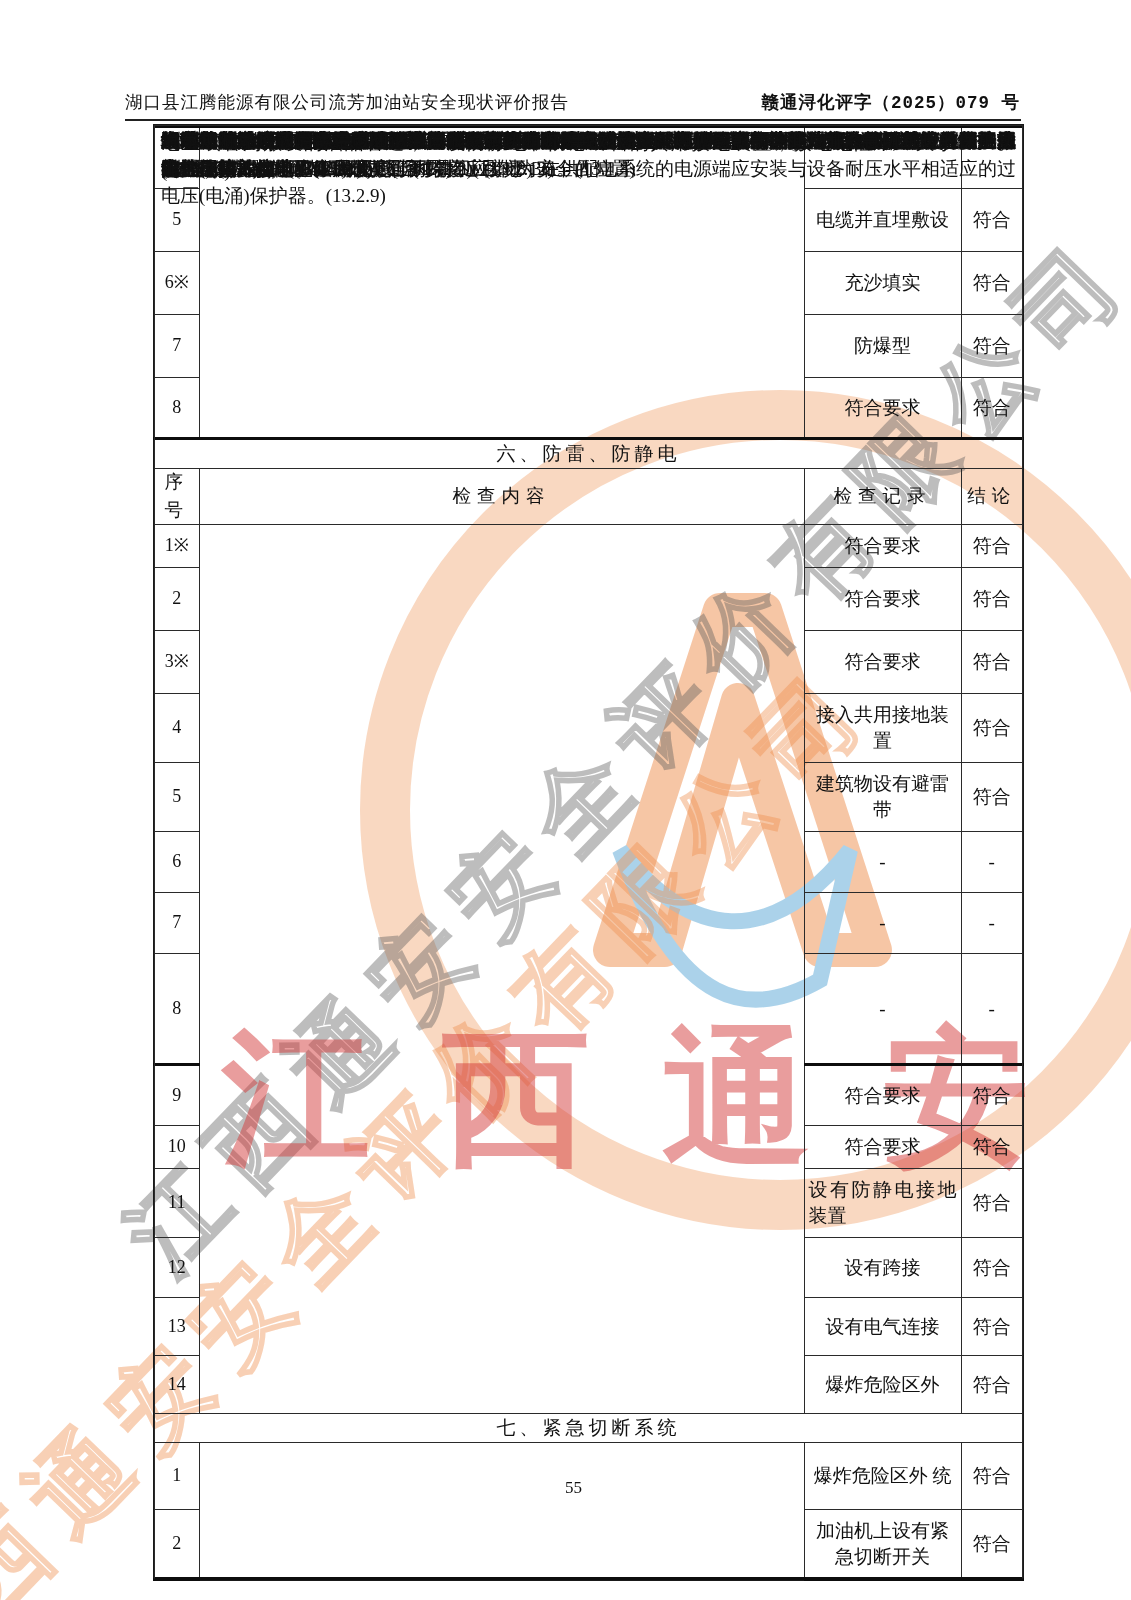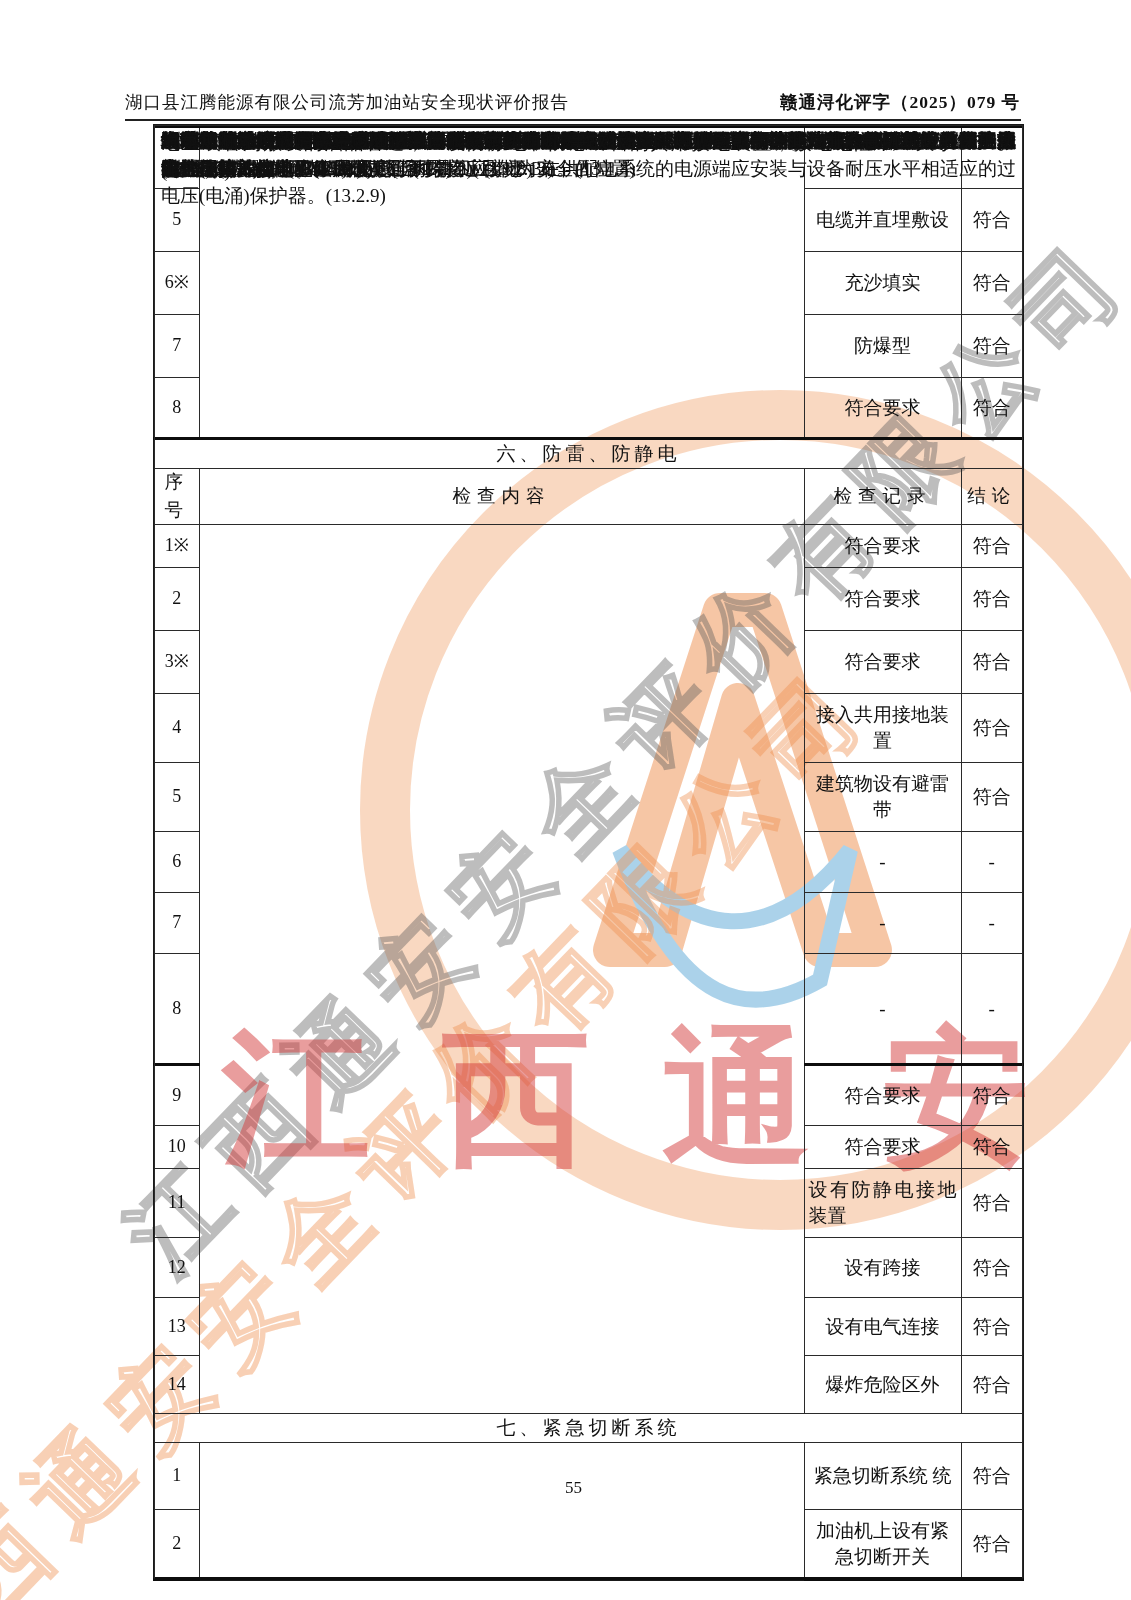--- a/index.html
+++ b/index.html
@@ -25,21 +25,21 @@
     color:transparent;-webkit-text-stroke:2.5px rgba(238,142,78,0.42);
   }
   .wm-red{
     left:222px;top:1000px;font-size:148px;font-weight:700;letter-spacing:72px;
     white-space:nowrap;color:rgba(212,60,60,0.50);
     font-family:"Liberation Serif","DejaVu Serif",serif;
   }
   
   .content{position:absolute;inset:0;z-index:1;}
   .hdr-left{position:absolute;left:125px;top:90px;font-size:17.5px;letter-spacing:1px;}
-  .hdr-right{position:absolute;right:111px;top:90px;font-size:17.5px;font-weight:700;letter-spacing:1px;}
+  .hdr-right{position:absolute;right:111px;top:90px;font-size:17.5px;font-weight:700;letter-spacing:1px;font-family:Liberation Mono, monospace;}
   .hdr-rule{position:absolute;left:125px;top:119px;width:896px;height:2px;background:#222;}
   .footer-page{position:absolute;left:8px;top:1478px;width:1131px;text-align:center;font-size:17px;}
   
   table.insp{
     position:absolute;left:153px;top:124px;width:869px;
     border-collapse:collapse;table-layout:fixed;background:transparent;
   }
   table.insp{border:2px solid #1a1a1a;}
   td{border:1.5px solid #2a2a2a;padding:1px 6px;font-size:19px;line-height:27.5px;
      vertical-align:middle;overflow:hidden;}
@@ -205,21 +205,21 @@
             <td class="content">油罐车卸车场地内用于防静电跨接的固定接地装置不应设置在爆炸危险 1 区。（13.2.16）</td>
             <td class="record">爆炸危险区外</td>
             <td class="concl">符合</td>
           </tr>
           <tr class="section-row">
             <td class="" colspan="4">七、紧急切断系统</td>
           </tr>
           <tr>
             <td class="num" style="height: 64px;">1</td>
             <td class="content bold">汽车加油站应设置紧急切断系统，该系统应能在事故状态下实现紧急停车和关闭紧急切断阀的保护功能。（13.5.1）</td>
-            <td class="record">紧急切断系统
+            <td class="record">爆炸危险区外
 统</td>
             <td class="concl">符合</td>
           </tr>
           <tr class="last-row">
             <td class="num" style="height: 62px;">2</td>
             <td class="content">紧急切断系统应至少在下列位置设置紧急切断开关:
 1  在汽车加油站现场工作人员容易接近且较为安全的位置;</td>
             <td class="record">加油机上设有紧
 急切断开关</td>
             <td class="concl">符合</td>

